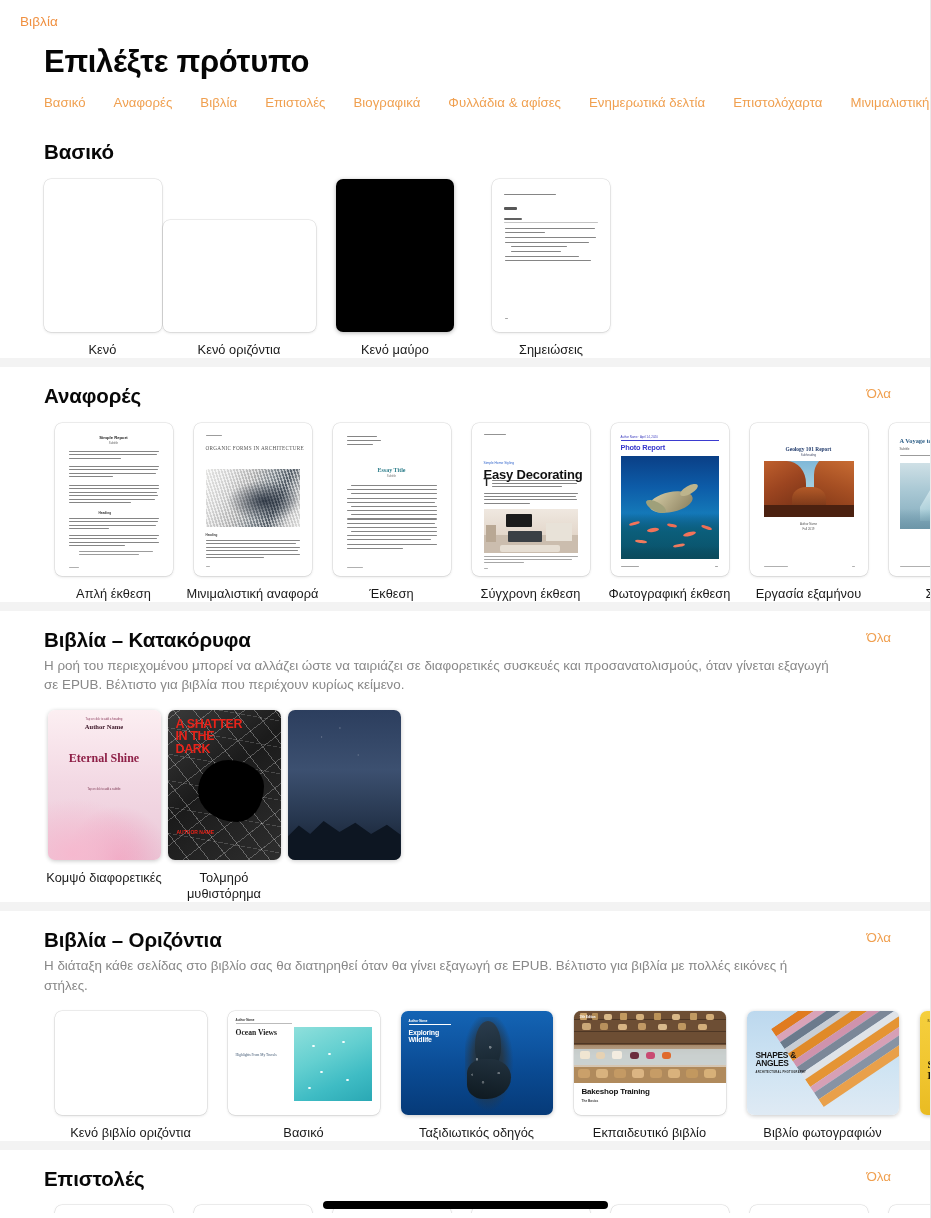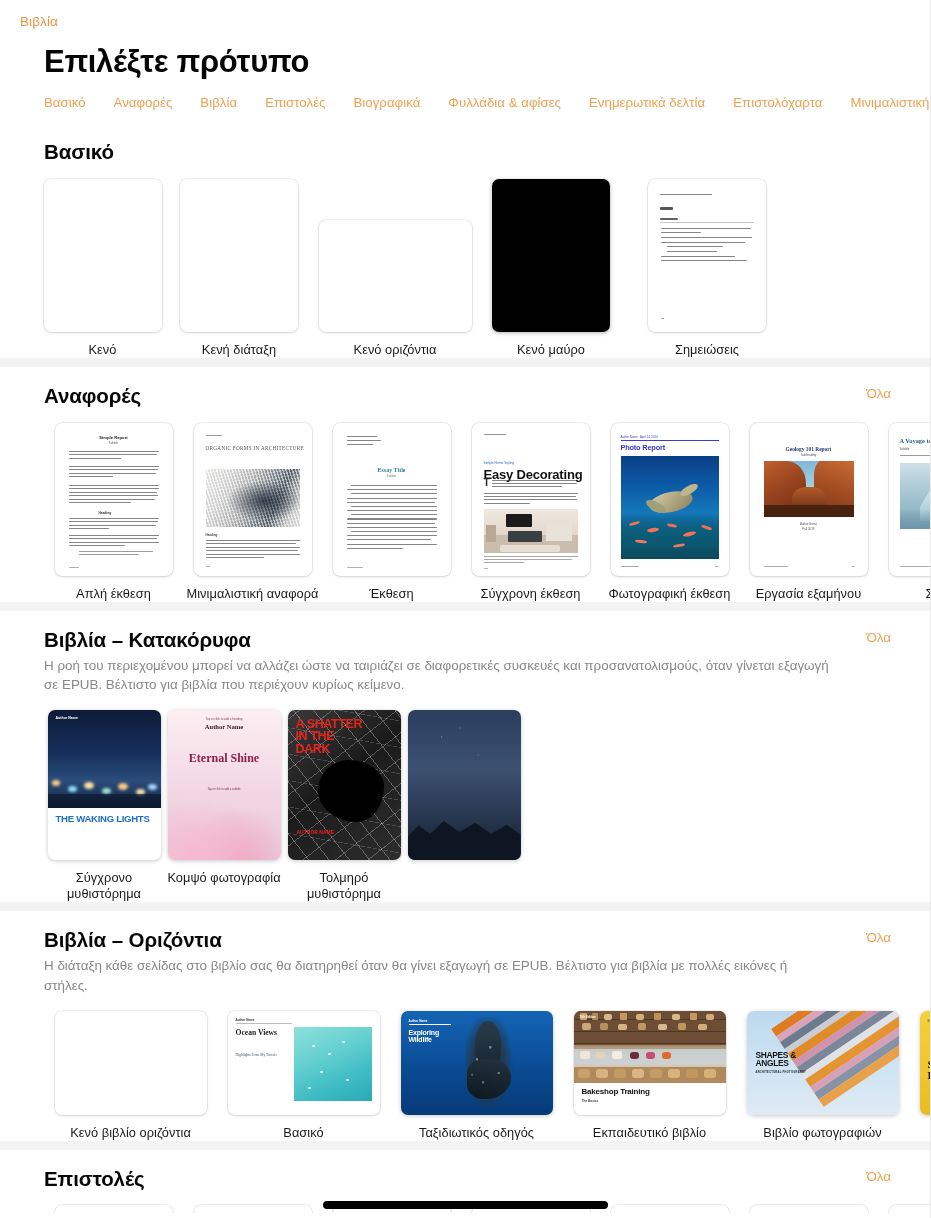--- a/index.html
+++ b/index.html
@@ -123,26 +123,20 @@
     </div>
     <div class="row">
 
       <div class="tile" style="width:117px">
         <div class="thumbwrap" style="height:154px">
           <div class="thumb t-blank"></div>
         </div>
         <div class="label">Κενό</div>
       </div>
 
-      <div class="tile" style="width:156px">
-        <div class="thumbwrap" style="height:154px">
-          <div class="thumb t-blanklay"></div>
-        </div>
-        <div class="label">Κενή διάταξη</div>
-      </div>
 
       <div class="tile" style="width:156px">
         <div class="thumbwrap" style="height:154px">
           <div class="thumb t-blankland"></div>
         </div>
         <div class="label">Κενό οριζόντια</div>
       </div>
 
       <div class="tile" style="width:156px">
         <div class="thumbwrap" style="height:154px">
@@ -438,57 +432,36 @@
   <div class="section">
     <div class="sec-head">
       <div class="sec-title">Βιβλία – Κατακόρυφα</div>
       <div class="sec-sub">Η ροή του περιεχομένου μπορεί να αλλάζει ώστε να ταιριάζει σε διαφορετικές συσκευές και προσανατολισμούς, όταν γίνεται εξαγωγή σε EPUB. Βέλτιστο για βιβλία που περιέχουν κυρίως κείμενο.</div>
       <span class="see-all">Όλα</span>
     </div>
     <div class="row">
 
 
 
-      <div class="tile" style="width:120px">
-        <div class="thumbwrap" style="height:151px">
-          <div class="thumb t-bk noborder">
-            <div style="position:absolute;left:0;top:0;width:113px;height:98px;
-                        background:linear-gradient(180deg,#0e1b38 0%,#16305c 45%,#2a4d7a 72%,#12233f 100%);overflow:hidden">
-              <div style="position:absolute;left:4px;top:70px;width:8px;height:6px;border-radius:50%;background:#ffd089;filter:blur(1.5px)"></div>
-              <div style="position:absolute;left:20px;top:76px;width:9px;height:6px;border-radius:50%;background:#8fe3ff;filter:blur(1.5px)"></div>
-              <div style="position:absolute;left:36px;top:72px;width:10px;height:7px;border-radius:50%;background:#ffe3a0;filter:blur(1.8px)"></div>
-              <div style="position:absolute;left:54px;top:78px;width:9px;height:6px;border-radius:50%;background:#9fe8d0;filter:blur(1.5px)"></div>
-              <div style="position:absolute;left:70px;top:73px;width:10px;height:7px;border-radius:50%;background:#ffcf84;filter:blur(1.8px)"></div>
-              <div style="position:absolute;left:88px;top:79px;width:9px;height:6px;border-radius:50%;background:#ffe1a8;filter:blur(1.5px)"></div>
-              <div style="position:absolute;left:100px;top:74px;width:9px;height:6px;border-radius:50%;background:#a8d8ff;filter:blur(1.5px)"></div>
-              <div style="position:absolute;left:0;top:84px;width:113px;height:14px;background:rgba(8,16,32,.55)"></div>
-              <div style="position:absolute;left:8px;top:6px;font-size:3.6px;font-weight:700;color:#fff">Author Name</div>
-            </div>
-            <div style="position:absolute;left:8px;top:104px;font-size:9.6px;font-weight:700;color:#1f6fc4;
-                        line-height:1.02;letter-spacing:-.3px;white-space:pre-line">THE WAKING LIGHTS</div>
-          </div>
-        </div>
-        <div class="label">Σύγχρονο μυθιστόρημα</div>
-      </div>
 
       <div class="tile" style="width:120px">
         <div class="thumbwrap" style="height:151px">
           <div class="thumb t-bk noborder gradmt">
             <div style="position:absolute;left:0;bottom:0;width:113px;height:74px;
                         background:radial-gradient(ellipse at 22% 92%,#f6b9cf 0%,rgba(246,185,207,0) 58%),
                                    radial-gradient(ellipse at 62% 100%,#efa6c2 0%,rgba(239,166,194,0) 52%)"></div>
             <div style="position:absolute;left:0;top:7px;width:113px;text-align:center;font-size:2.9px;color:#8a3a5c">Tap or click to add a heading</div>
             <div style="position:absolute;left:0;top:13px;width:113px;text-align:center;font-size:6.6px;
                         font-weight:700;color:#3a1526;font-family:'Liberation Serif',serif">Author Name</div>
             <div style="position:absolute;left:0;top:42px;width:113px;text-align:center;font-size:12px;
                         font-weight:700;color:#8e1f47;line-height:1.12;font-family:'Liberation Serif',serif;white-space:pre-line">Eternal Shine</div>
             <div style="position:absolute;left:0;top:78px;width:113px;text-align:center;font-size:2.7px;color:#7a3450">Tap or click to add a subtitle</div>
           </div>
         </div>
-        <div class="label">Κομψό φωτογραφία</div>
+        <div class="label">Κομψό διαφορετικές</div>
       </div>
 
 
       <div class="tile" style="width:120px">
         <div class="thumbwrap" style="height:151px">
           <div class="thumb t-bk noborder">
             <div class="fill" style="background:linear-gradient(140deg,#3a3a3a 0%,#1b1b1b 45%,#2e2e2e 100%)"></div>
             <div class="fill" style="background:
                 repeating-linear-gradient(52deg,rgba(255,255,255,.30) 0 .8px,transparent .8px 16px),
                 repeating-linear-gradient(-38deg,rgba(255,255,255,.26) 0 .8px,transparent .8px 20px),

